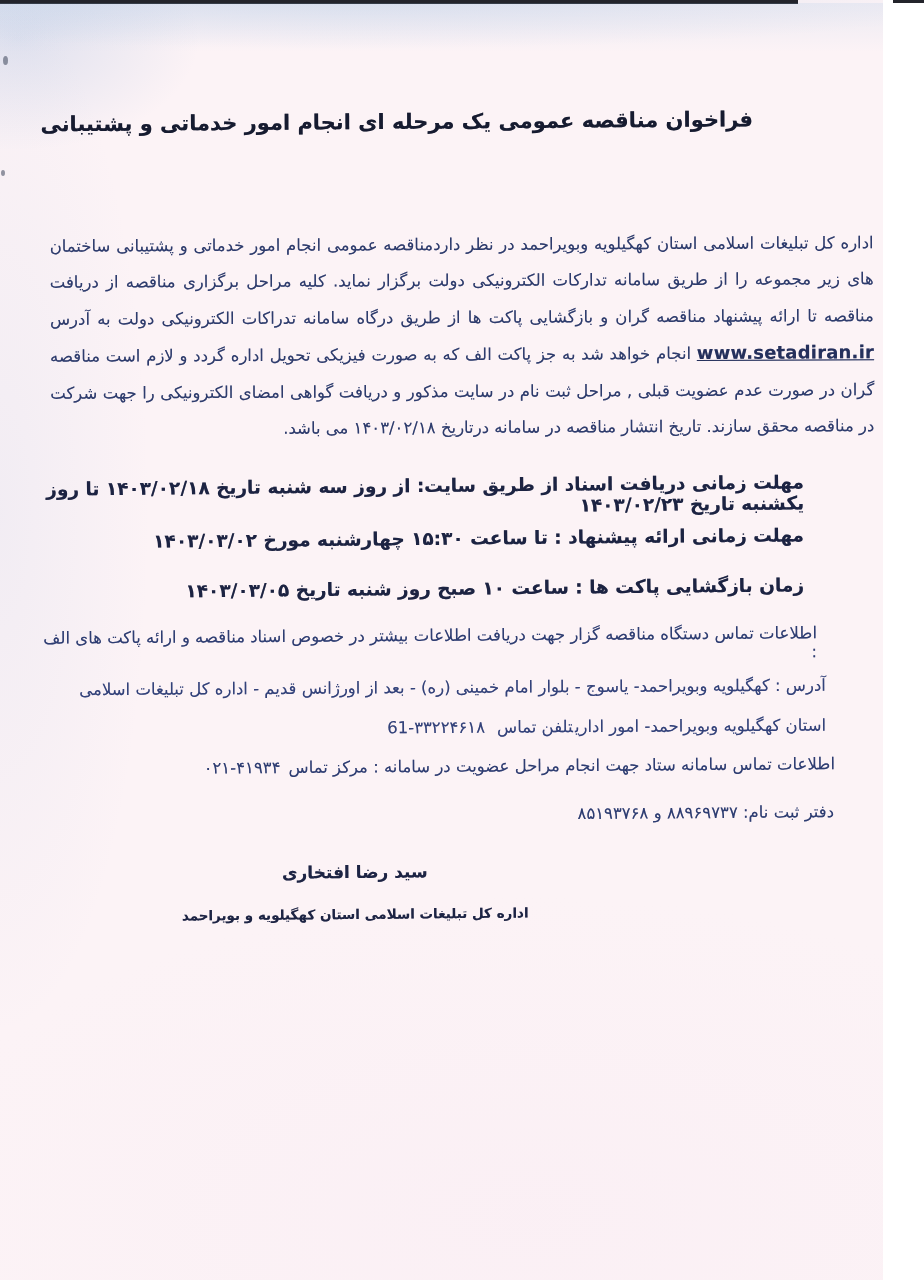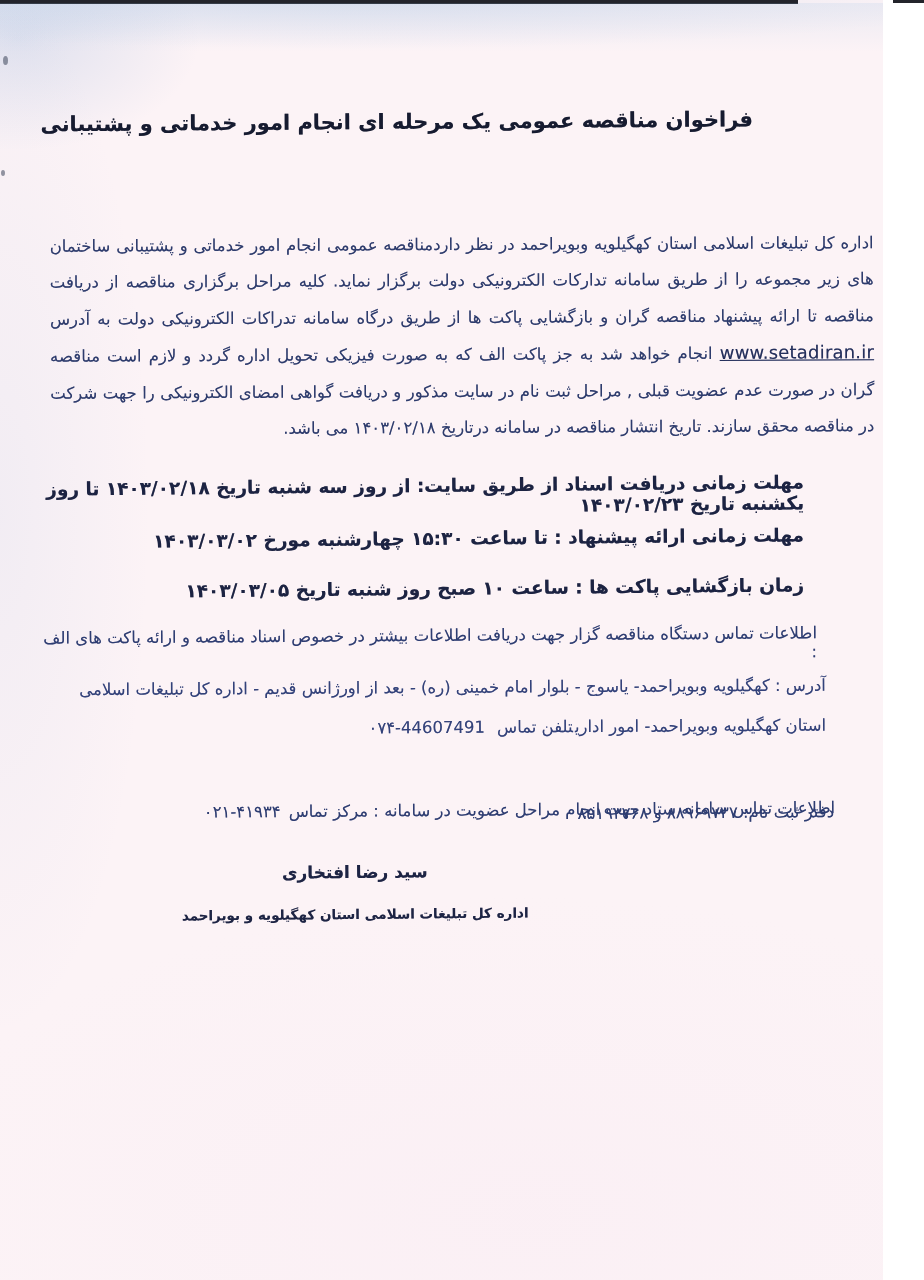--- a/index.html
+++ b/index.html
@@ -33,21 +33,21 @@
     text-shadow:0 0 0.6px rgba(22,27,48,0.55);
   }
   .body-par{
     top:210px;left:50px;width:824px;
     font-size:16.5px;line-height:36.4px;color:#2e3c6d;
     text-align:justify;text-justify:inter-word;
     transform:rotate(-0.25deg);
     text-shadow:0 0 0.6px rgba(46,60,109,0.45);
   }
   .url{
-    text-decoration:underline;font-size:18px;font-weight:400;
+    text-decoration:underline;font-size:18px;font-weight:700;
     color:#25305c;letter-spacing:0.2px;
   }
   .deadline{
     right:79px;left:40px;text-align:right;
     font-size:18.5px;font-weight:700;color:#1c2342;
     transform:rotate(-0.55deg);
     text-shadow:0 0 0.6px rgba(28,35,66,0.5);
   }
   .dl-1{top:456px;}
   .dl-2{top:509px;}
@@ -65,21 +65,21 @@
     text-shadow:0 0 0.5px rgba(51,66,122,0.45);
   }
   .phone-label{margin-right:2px;margin-left:12px;}
   .ltr-num{direction:ltr;unicode-bidi:isolate;display:inline-block;}
   .setad{
     top:740px;right:48px;left:40px;text-align:right;
     font-size:16.5px;color:#2e3d72;
     transform:rotate(-0.4deg);
     text-shadow:0 0 0.5px rgba(46,61,114,0.45);
   }
-  .setad .ltr-num{margin-right:8px;margin-top:44px;}
+  .setad .ltr-num{margin-right:8px;}
   .register{
     top:788px;right:49px;left:40px;text-align:right;
     font-size:16.5px;color:#2e3d72;
     transform:rotate(-0.4deg);
     text-shadow:0 0 0.5px rgba(46,61,114,0.45);
   }
   .sig{
     top:862px;left:155px;width:400px;text-align:center;
     transform:rotate(-0.5deg);
   }
@@ -108,21 +108,21 @@
   <p class="blk body-par rtl"><span>اداره کل تبلیغات اسلامی استان کهگیلویه وبویراحمد در نظر داردمناقصه عمومی انجام امور خدماتی و پشتیبانی ساختمان های زیر مجموعه را از طریق سامانه تدارکات الکترونیکی دولت برگزار نماید. کلیه مراحل برگزاری مناقصه از دریافت مناقصه تا ارائه پیشنهاد مناقصه گران و بازگشایی پاکت ها از طریق درگاه سامانه تدراکات الکترونیکی دولت به آدرس </span><span class="url">www.setadiran.ir</span><span> انجام خواهد شد به جز پاکت الف که به صورت فیزیکی تحویل اداره گردد و لازم است مناقصه گران در صورت عدم عضویت قبلی , مراحل ثبت نام در سایت مذکور و دریافت گواهی امضای الکترونیکی را جهت شرکت در مناقصه محقق سازند. تاریخ انتشار مناقصه در سامانه درتاریخ ۱۴۰۳/۰۲/۱۸ می باشد.</span></p>
 
   <p class="blk deadline dl-1 rtl">مهلت زمانی دریافت اسناد از طریق سایت: از روز سه شنبه تاریخ ۱۴۰۳/۰۲/۱۸ تا روز یکشنبه تاریخ ۱۴۰۳/۰۲/۲۳</p>
 
   <p class="blk deadline dl-2 rtl">مهلت زمانی ارائه پیشنهاد : تا ساعت ۱۵:۳۰ چهارشنبه  مورخ ۱۴۰۳/۰۳/۰۲</p>
 
   <p class="blk deadline dl-3 rtl">زمان بازگشایی پاکت ها : ساعت ۱۰ صبح روز شنبه تاریخ ۱۴۰۳/۰۳/۰۵</p>
 
   <p class="blk contact-intro rtl">اطلاعات تماس دستگاه مناقصه گزار جهت دریافت اطلاعات بیشتر در خصوص اسناد مناقصه و ارائه پاکت های الف :</p>
 
-  <p class="blk address rtl"><span>آدرس : کهگیلویه وبویراحمد- یاسوج - بلوار امام خمینی (ره) - بعد از اورژانس قدیم - اداره کل تبلیغات اسلامی استان کهگیلویه وبویراحمد- امور اداری</span><span class="phone-label">تلفن تماس</span><span class="ltr-num">۰۷۴-44607491</span></p>
+  <p class="blk address rtl"><span>آدرس : کهگیلویه وبویراحمد- یاسوج - بلوار امام خمینی (ره) - بعد از اورژانس قدیم - اداره کل تبلیغات اسلامی استان کهگیلویه وبویراحمد- امور اداری</span><span class="phone-label">تلفن تماس</span><span class="ltr-num">61-۳۳۲۲۴۶۱۸</span></p>
 
   <p class="blk setad rtl"><span>اطلاعات تماس سامانه ستاد جهت انجام مراحل عضویت در سامانه : مرکز تماس</span><span class="ltr-num">۰۲۱-۴۱۹۳۴</span></p>
 
   <p class="blk register rtl">دفتر ثبت نام: ۸۸۹۶۹۷۳۷ و ۸۵۱۹۳۷۶۸</p>
 
   <div class="blk sig rtl">
     <p class="sig-name">سید رضا افتخاری</p>
     <p class="sig-org">اداره کل تبلیغات اسلامی استان کهگیلویه و بویراحمد</p>
   </div>
 

